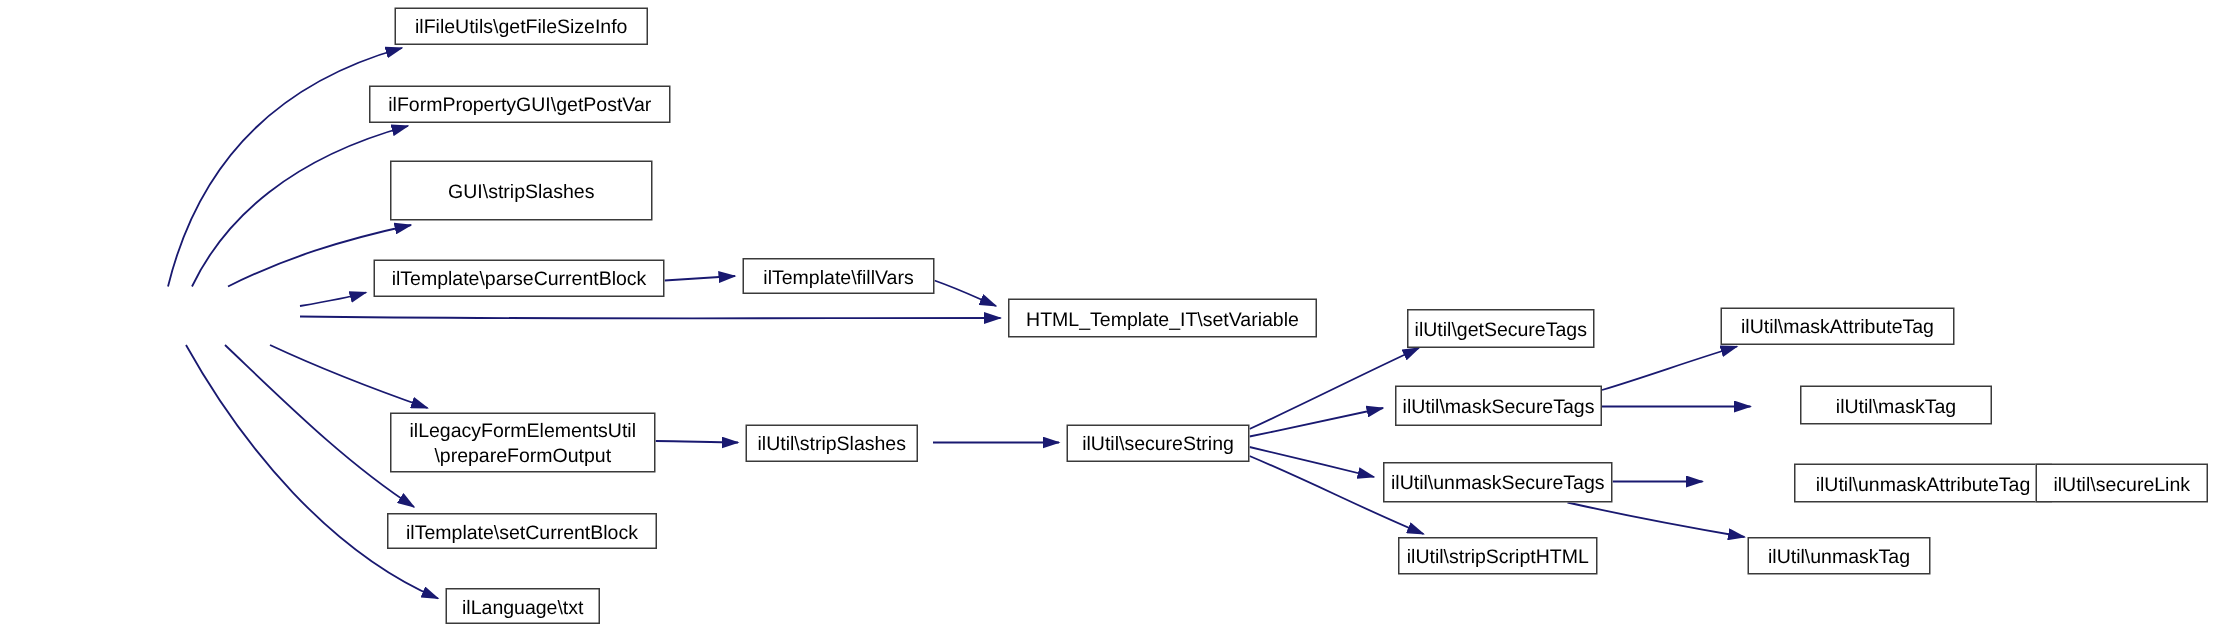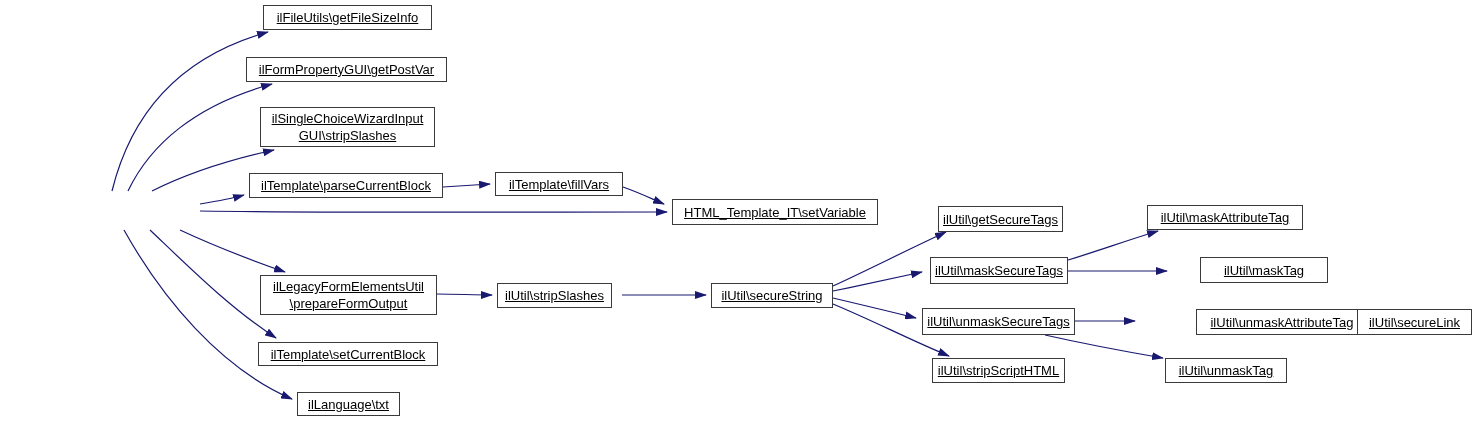--- a/index.html
+++ b/index.html
@@ -29,21 +29,20 @@
     color:var(--text);
     font-size:13px;
     line-height:17px;
     white-space:nowrap;
     display:flex;
     flex-direction:column;
     align-items:center;
     justify-content:center;
     text-align:center;
     cursor:pointer;
-    text-decoration:underline;
   }
   .node.root{
     background:var(--root-fill);
     border:2px solid var(--root-border);
     cursor:default;
   }
   .node span{display:block;}
 </style>
 </head>
 <body>
@@ -82,21 +81,20 @@
 
   <div class="node" style="left:263px;top:5px;width:169px;height:25px">
     <span>ilFileUtils\getFileSizeInfo</span>
   </div>
 
   <div class="node" style="left:246px;top:57px;width:201px;height:25px">
     <span>ilFormPropertyGUI\getPostVar</span>
   </div>
 
   <div class="node" style="left:260px;top:107px;width:175px;height:40px">
-    <span>ilSingleChoiceWizardInput</span>
     <span>GUI\stripSlashes</span>
   </div>
 
   <div class="node" style="left:495px;top:172px;width:128px;height:24px">
     <span>ilTemplate\fillVars</span>
   </div>
 
   <div class="node" style="left:249px;top:173px;width:194px;height:25px">
     <span>ilTemplate\parseCurrentBlock</span>
   </div>

